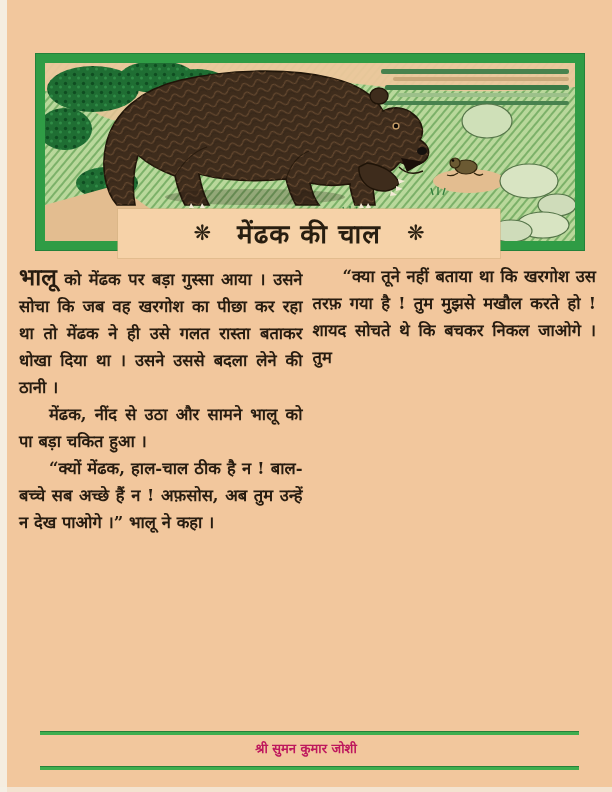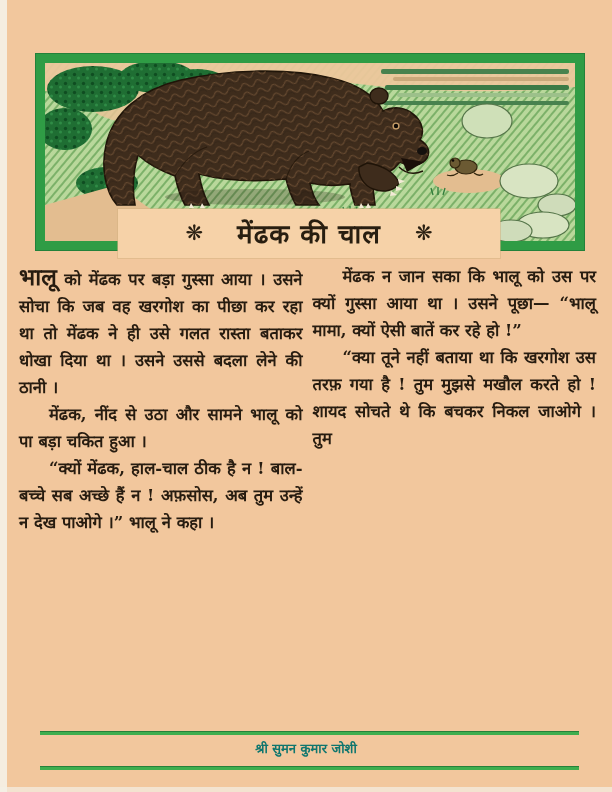--- a/index.html
+++ b/index.html
@@ -11,38 +11,38 @@
   
   .illus{position:absolute;left:36px;top:54px;width:548px;height:196px;
          border:9px solid #2f9c45;box-sizing:border-box;
          box-shadow:inset 0 0 0 2px #1d7a33, 0 0 0 1px #23813a;background:#bcd9a0;}
   .illus svg{display:block;width:100%;height:100%;}
 
   
   .titlebox{position:absolute;left:118px;top:209px;width:382px;height:49px;
             background:#f6d2a8;display:flex;align-items:center;justify-content:center;
             gap:26px;box-shadow:0 0 0 1px rgba(214,178,130,.55);}
-  .titlebox h1{margin:8px;font-size:26px;line-height:1;font-weight:800;color:#281e10;
+  .titlebox h1{margin:0;font-size:26px;line-height:1;font-weight:800;color:#281e10;
                font-family:"DejaVu Serif","DejaVu Sans",serif;letter-spacing:1px;}
   .flower{font-size:21px;color:#2a2012;line-height:1;}
 
   
   .columns{position:absolute;left:19px;top:263px;width:577px;display:flex;gap:10px;}
   .col{flex:1;font-size:16.5px;line-height:27px;font-weight:700;color:#271c10;
        text-align:justify;font-family:"DejaVu Serif","DejaVu Sans",serif;}
   .col p{margin:0;text-indent:30px;}
   .col p.noindent{text-indent:0;}
   .lead{font-size:23px;font-weight:800;}
 
   
   .rule{position:absolute;left:40px;right:33px;height:3px;background:#3fae4e;border-top:1px solid #26813a;}
   .rule-top{top:731px;}
   .rule-bottom{top:766px;}
   .author{position:absolute;left:0;width:612px;top:739px;text-align:center;
-          font-size:13px;font-weight:700;color:#0f766e;
+          font-size:13px;font-weight:700;color:#be185d;
           font-family:"DejaVu Serif","DejaVu Sans",serif;}
 </style>
 </head>
 <body>
 
 <div class="page">
 
   <div class="scan-edge"></div>
 
   <div class="illus">
@@ -151,21 +151,20 @@
     <span class="flower">❋</span>
   </div>
 
   <div class="columns">
     <div class="col">
       <p class="noindent"><span class="lead">भालू</span><span> को मेंढक पर बड़ा गुस्सा आया । उसने सोचा कि जब वह खरगोश का पीछा कर रहा था तो मेंढक ने ही उसे गलत रास्ता बताकर धोखा दिया था । उसने उससे बदला लेने की ठानी ।</span></p>
       <p>मेंढक, नींद से उठा और सामने भालू को पा बड़ा चकित हुआ ।</p>
       <p>“क्यों मेंढक, हाल-चाल ठीक है न ! बाल-बच्चे सब अच्छे हैं न ! अफ़सोस, अब तुम उन्हें न देख पाओगे ।” भालू ने कहा ।</p>
     </div>
     <div class="col">
-      <p>मेंढक न जान सका कि भालू को उस पर क्यों गुस्सा आया था । उसने पूछा— “भालू मामा, क्यों ऐसी बातें कर रहे हो !”</p>
       <p>“क्या तूने नहीं बताया था कि खरगोश उस तरफ़ गया है ! तुम मुझसे मखौल करते हो ! शायद सोचते थे कि बचकर निकल जाओगे । तुम</p>
     </div>
   </div>
 
   <div class="rule rule-top"></div>
   <div class="author">श्री सुमन कुमार जोशी</div>
   <div class="rule rule-bottom"></div>
 
   <div class="scan-edge-bottom"></div>
 </div>

